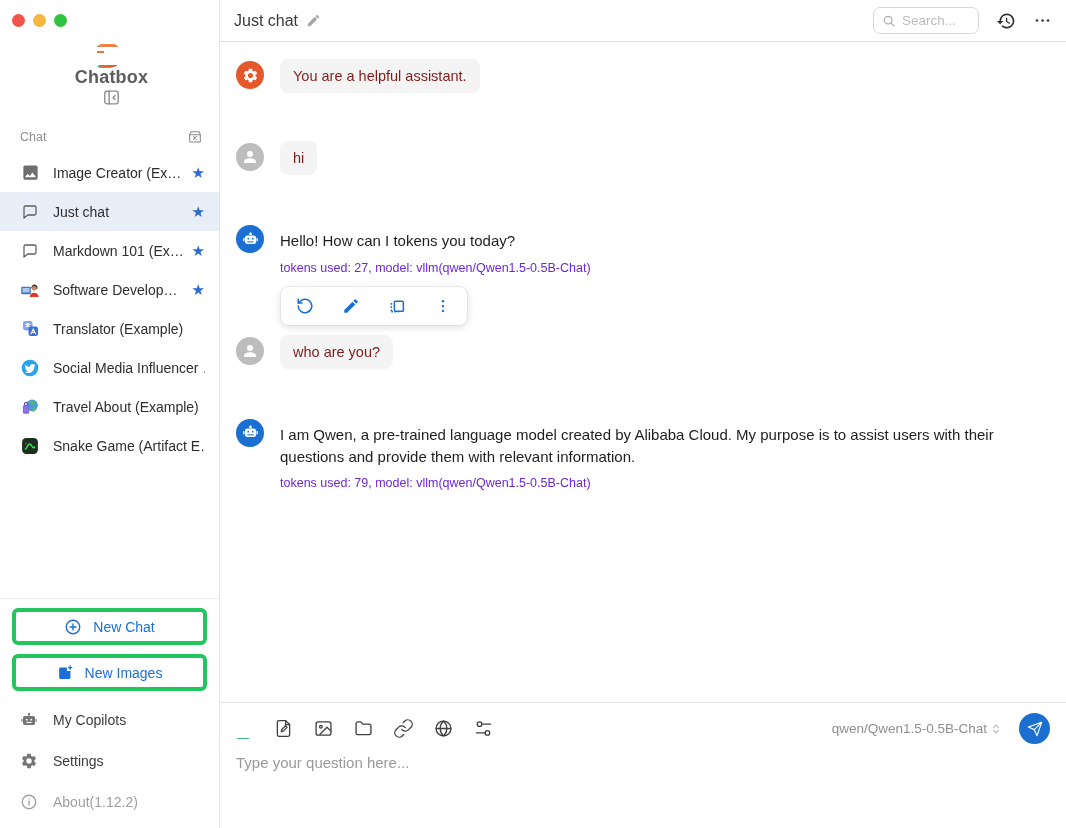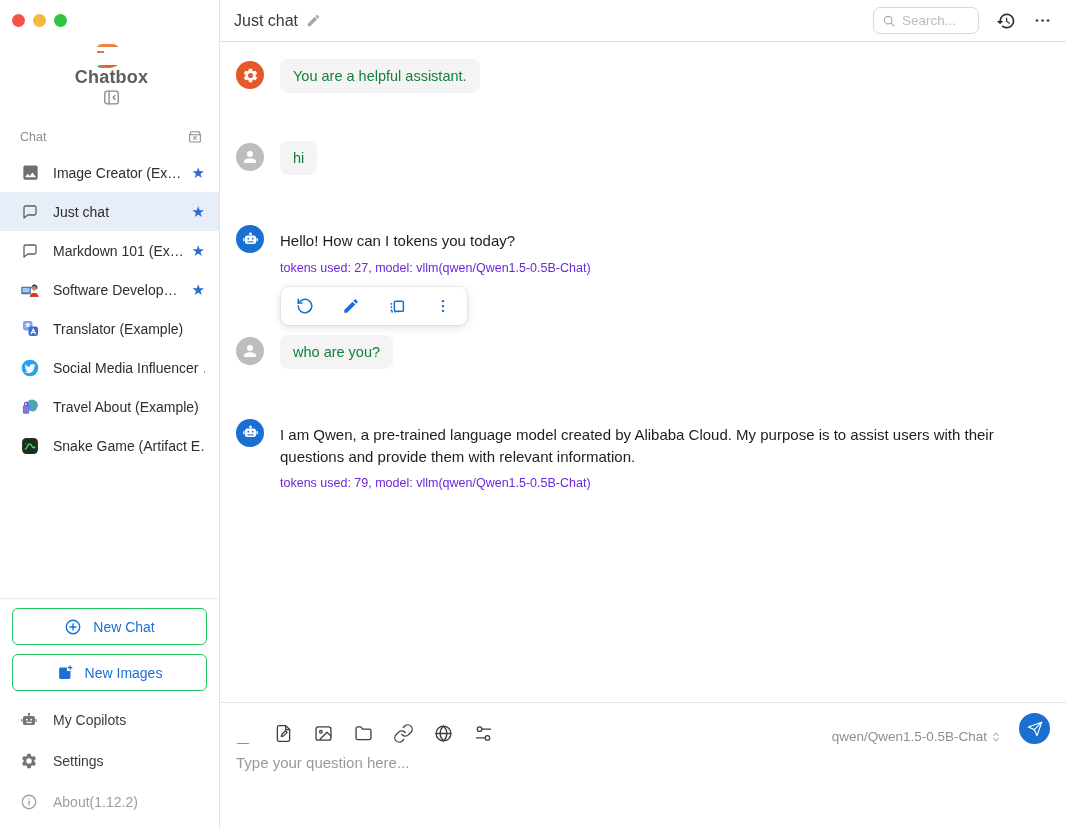--- a/index.html
+++ b/index.html
@@ -29,21 +29,21 @@
   .section-label { font-size:12.5px; color:#8e8e8e; flex:1; }
   .chat-list { }
   .chat-item { display:flex; align-items:center; height:39px; padding:0 14px 0 20px;
     font-size:14px; color:#2e2e2e; cursor:pointer; }
   .chat-item.selected { background:#e7eef8; }
   .item-icon { width:20px; height:20px; margin-right:13px; display:flex; align-items:center; justify-content:center; flex:0 0 20px; }
   .item-label { flex:1; white-space:nowrap; overflow:hidden; }
   .star { color:#2d6cd2; font-size:15px; line-height:1; }
   .sb-spacer { flex:1; }
   .sb-divider { border-top:1px solid #ececec; margin:0; }
-  .btn-outline { margin:9px 12px 0; height:37px; border:1px solid #22c55e; border-radius:6px;
+  .btn-outline { margin:9px 12px 0; height:37px; border:4px solid #22c55e; border-radius:6px;
     display:flex; align-items:center; justify-content:center; gap:11px; color:#1b6fd6;
     font-size:14px; background:#fff; cursor:pointer; }
   .bottom-items { padding:8px 0 6px; }
   .bottom-item { display:flex; align-items:center; height:41px; padding:0 20px; gap:15px;
     font-size:14px; color:#3c3c3c; cursor:pointer; }
   .bottom-item.muted { color:#9e9e9e; }
 
   
   .main { flex:1; display:flex; flex-direction:column; min-width:0; }
   .main-header { height:42px; min-height:42px; border-bottom:1px solid #e0e0e0;
@@ -59,31 +59,31 @@
   .messages { flex:1; overflow:hidden; padding:17px 16px 0 16px; }
   .msg { display:flex; gap:16px; margin-bottom:48px; align-items:flex-start; }
   .msg.tight { margin-bottom:10px; }
   .avatar { width:28px; height:28px; border-radius:50%; flex:0 0 28px;
     display:flex; align-items:center; justify-content:center; margin-top:2px; }
   .avatar.system { background:#e4582b; }
   .avatar.user { background:#bdbdbd; }
   .avatar.assistant { background:#1a6fd0; }
   .msg-content { flex:1; min-width:0; }
   .bubble { display:inline-block; background:#f4f4f4; border-radius:8px; padding:9px 13px;
-    font-size:14.5px; color:#15803d; }
+    font-size:14.5px; color:#7f1d1d; }
   .msg-text { font-size:15px; color:#1e1e1e; line-height:1.45; padding-top:7px; padding-right:8px; }
   .msg-meta { margin-top:9px; font-size:12.5px; color:#6d28d9; }
   .msg-toolbar { display:inline-flex; align-items:center; margin-top:12px; margin-left:1px;
     padding:10px 15px; gap:28px; background:#fff; border-radius:8px;
     box-shadow:0 0 0 1px rgba(0,0,0,.05), 0 2px 8px rgba(0,0,0,.14); }
   .msg-toolbar .icon-btn { width:18px; height:18px; }
 
   
   .composer { border-top:1px solid #e3e3e3; padding:10px 16px 0 16px; height:126px; }
-  .composer-row { display:flex; align-items:flex-end; }
+  .composer-row { display:flex; align-items:center; }
   .composer-icons { display:flex; align-items:center; gap:19px; }
   .mini-logo { width:18px; height:18px; position:relative; }
   .mini-logo .back { position:absolute; left:-1px; bottom:-1px; width:16px; height:16px; border-radius:4px; background:#3fb39a; }
   .mini-logo .front { position:absolute; inset:0; border-radius:4px;
     background:linear-gradient(160deg,#f0964d,#e4672b); border:1px solid #c9561f;
     display:flex; align-items:center; justify-content:center; }
   .mini-logo .bubble { width:9px; height:7px; background:#fff; border-radius:2px; }
   .model-select { margin-left:auto; display:flex; align-items:center; gap:2px;
     color:#8f8f8f; font-size:13.5px; margin-right:16px; cursor:pointer; }
   .send-btn { width:31px; height:31px; border-radius:50%; background:#1a6fd0; border:none;

